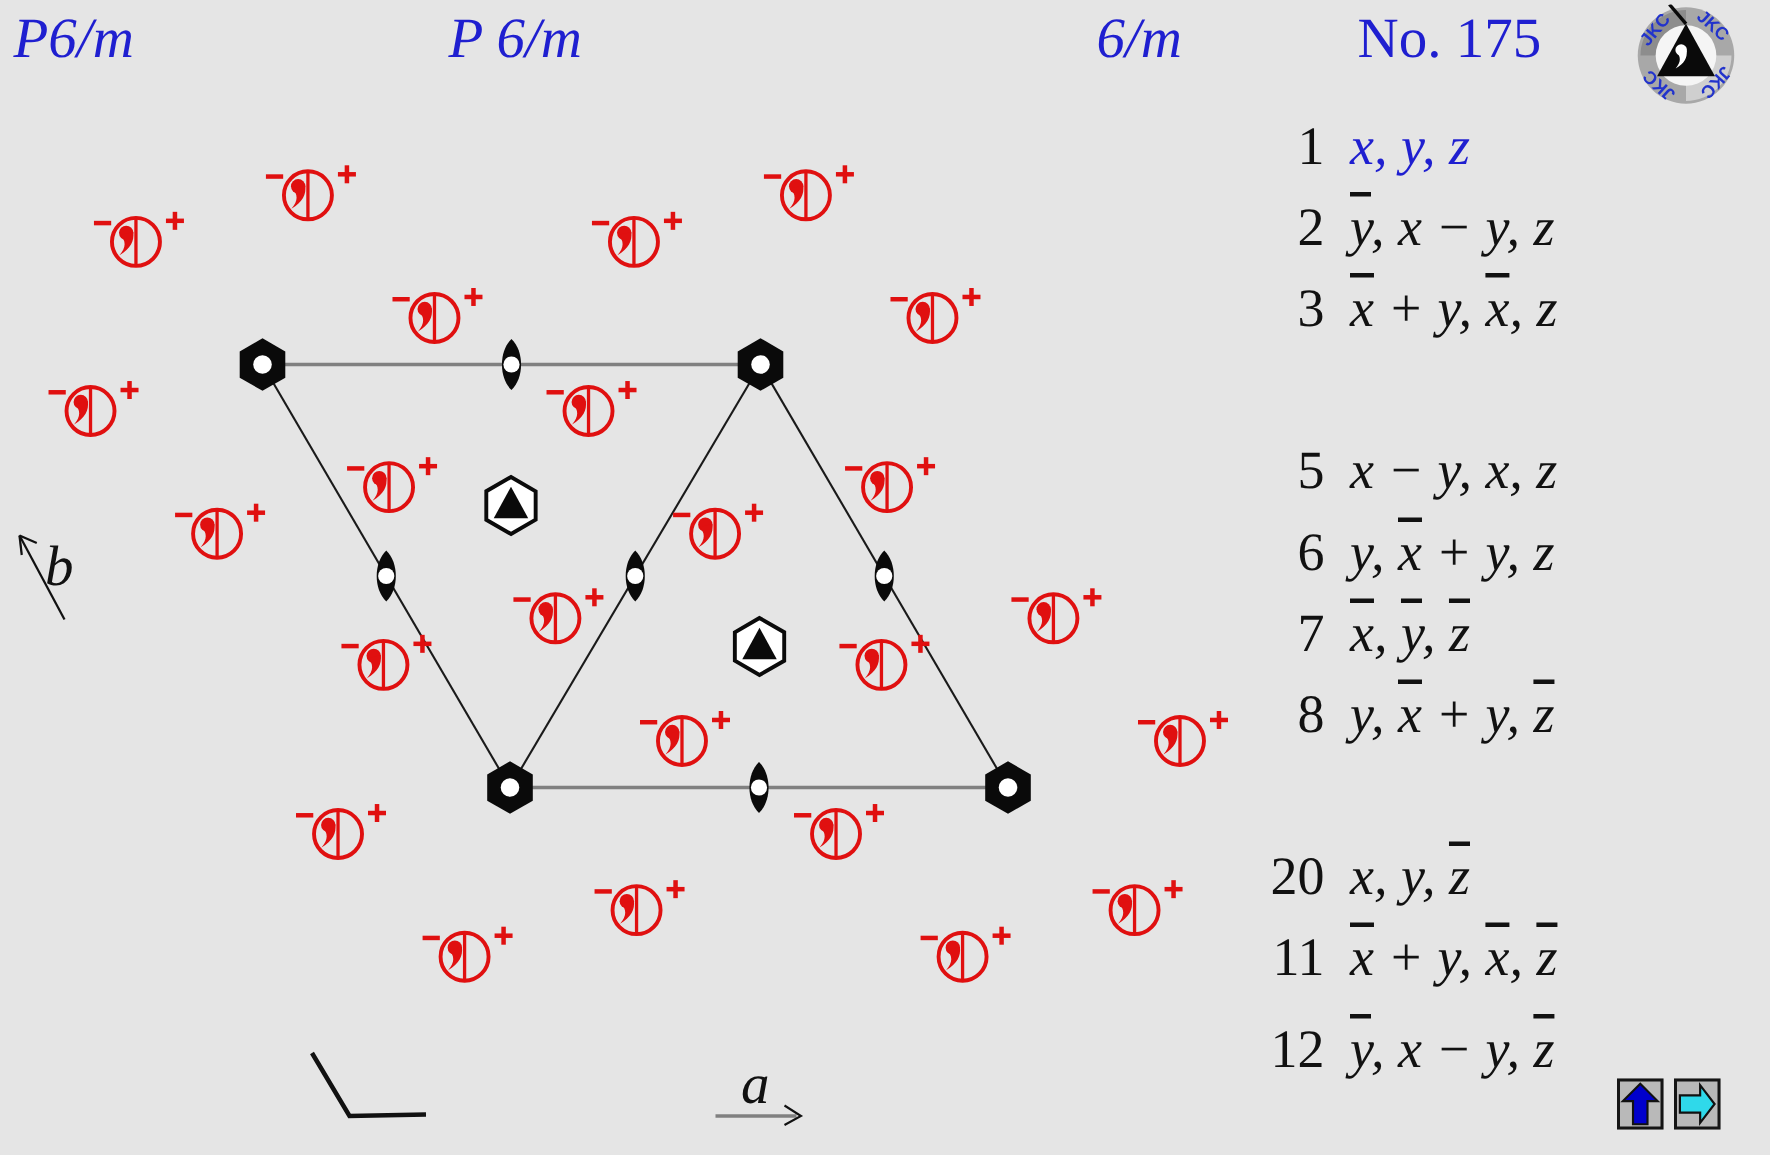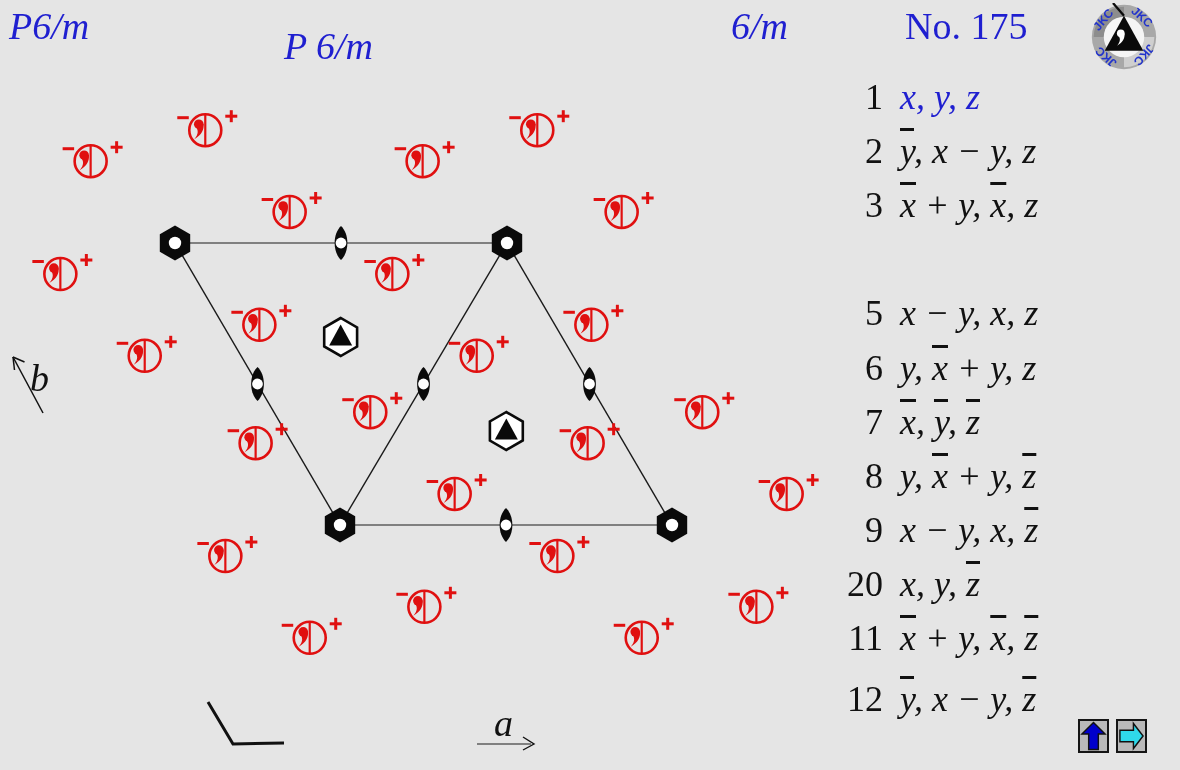--- a/index.html
+++ b/index.html
@@ -22,21 +22,21 @@
               display:flex;align-items:center;justify-content:center;cursor:pointer;padding:0;}
   
   #logo{position:absolute;left:1090px;top:3px;width:68px;height:68px;cursor:pointer;}
 </style>
 </head>
 <body>
 
 <div class="page">
 
   <div class="hdr it" style="left:9px;top:4px;">P6/m</div>
-  <div class="hdr it" style="left:284px;top:4px;margin-top:20px;">P 6/m</div>
+  <div class="hdr it" style="left:299px;top:4px;">P 6/m</div>
   <div class="hdr it" style="left:731px;top:4px;">6/m</div>
   <div class="hdr" style="left:905px;top:4px;text-align:right;">No. 175</div>
 
   <div id="logo">
     <svg width="68" height="68" viewBox="0 0 74 74">
       <circle cx="37" cy="37" r="35" fill="#a8a8a8"></circle>
       <path d="M4,37 A33,33 0 0 1 37,4 L37,16 A21,21 0 0 0 16,37 Z" fill="#8d8d8d"></path>
       <path d="M70,37 A33,33 0 0 1 37,70 L37,58 A21,21 0 0 0 58,37 Z" fill="#cfcfcf"></path>
       <circle cx="37" cy="37" r="22" fill="#f5f5f5"></circle>
       <g font-family="Liberation Sans" ,sans-serif="" font-size="13" font-weight="bold" fill="#2233cc">
@@ -435,21 +435,20 @@
   <div class="axis-label" style="left:494px;top:701px;">a</div>
 
   <div id="positions-list">
       <div class="pos-row hl" style="top: 73px;"><span class="pos-num">1</span><span class="pos-coords">x, y, z</span></div>
       <div class="pos-row" style="top: 127.1px;"><span class="pos-num">2</span><span class="pos-coords"><span class="ov">y</span>, x − y, z</span></div>
       <div class="pos-row" style="top: 181.2px;"><span class="pos-num">3</span><span class="pos-coords"><span class="ov">x</span> + y, <span class="ov">x</span>, z</span></div>
       <div class="pos-row" style="top: 289.4px;"><span class="pos-num">5</span><span class="pos-coords">x − y, x, z</span></div>
       <div class="pos-row" style="top: 343.5px;"><span class="pos-num">6</span><span class="pos-coords">y, <span class="ov">x</span> + y, z</span></div>
       <div class="pos-row" style="top: 397.6px;"><span class="pos-num">7</span><span class="pos-coords"><span class="ov">x</span>, <span class="ov">y</span>, <span class="ov">z</span></span></div>
       <div class="pos-row" style="top: 451.7px;"><span class="pos-num">8</span><span class="pos-coords">y, <span class="ov">x</span> + y, <span class="ov">z</span></span></div>
-      <div class="pos-row" style="top: 505.8px;"><span class="pos-num">9</span><span class="pos-coords">x − y, x, <span class="ov">z</span></span></div>
       <div class="pos-row" style="top: 559.9px;"><span class="pos-num">20</span><span class="pos-coords">x, y, <span class="ov">z</span></span></div>
       <div class="pos-row" style="top: 614px;"><span class="pos-num">11</span><span class="pos-coords"><span class="ov">x</span> + y, <span class="ov">x</span>, <span class="ov">z</span></span></div>
       <div class="pos-row" style="top: 675px; font-family: Liberation Serif, serif;"><span class="pos-num">12</span><span class="pos-coords"><span class="ov">y</span>, x − y, <span class="ov">z</span></span></div>
     </div>
 
   <button class="nav-button" style="left:1078px;top:719px;">
     <svg width="28" height="32" viewBox="0 0 28 32">
       <polygon points="14,2 26,14 19,14 19,30 9,30 9,14 2,14" fill="#0000cc" stroke="#111" stroke-width="1.5"></polygon>
     </svg>
   </button>

